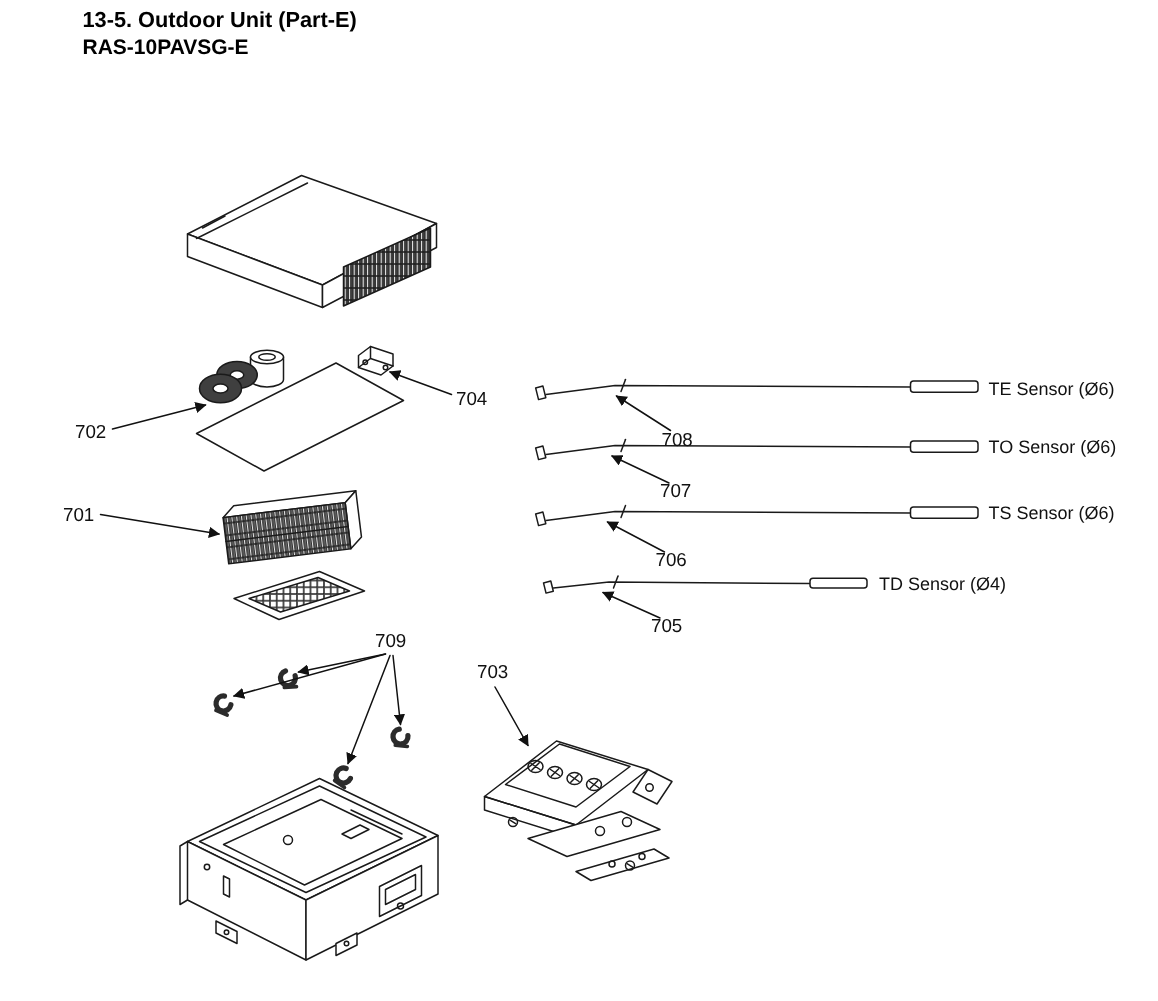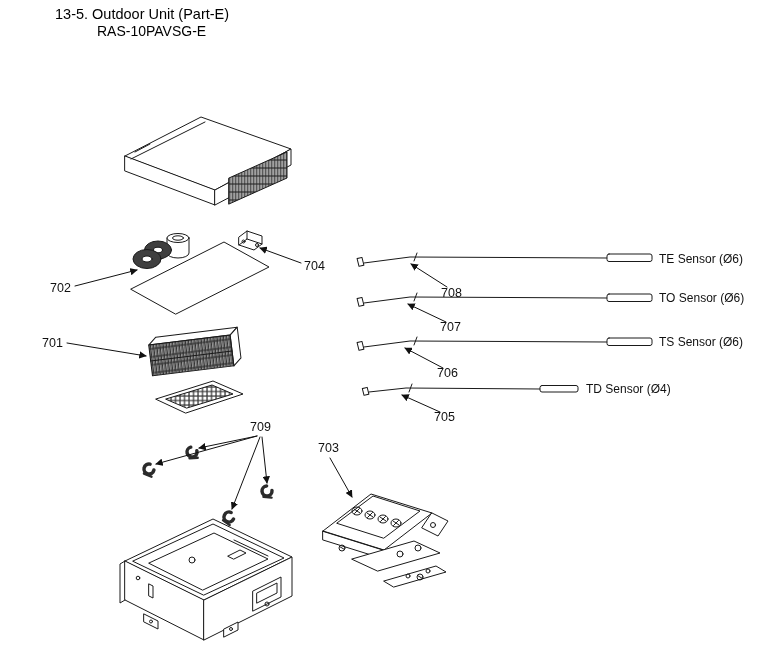--- a/index.html
+++ b/index.html
@@ -1,22 +1,22 @@
 <!DOCTYPE html>
 <html><head>
 <meta charset="utf-8">
 <style>
   html,body{margin:0;padding:0;}
   body{
     width:772px;height:667px;position:relative;background:#ffffff;overflow:hidden;
     font-family:"Liberation Sans",sans-serif;
   }
-  .header{position:absolute;left:55px;top:6px;color:#000;font-weight:normal;}
+  .header{position:absolute;left:55px;top:6px;color:#000;font-weight:bold;}
   .header .title{font-size:14.5px;line-height:17px;}
-  .header .models{margin-left:42px;font-size:14px;line-height:17px;}
+  .header .models{font-size:14px;line-height:17px;}
   svg.diagram{position:absolute;left:0;top:0;}
   .lbl{font:12.5px "Liberation Sans",sans-serif;fill:#111;}
   .slbl{font:12px "Liberation Sans",sans-serif;fill:#111;}
 </style>
 </head>
 <body>
 
 <div class="header">
   <div class="title">13-5. Outdoor Unit (Part-E)</div>
   <div class="models">

